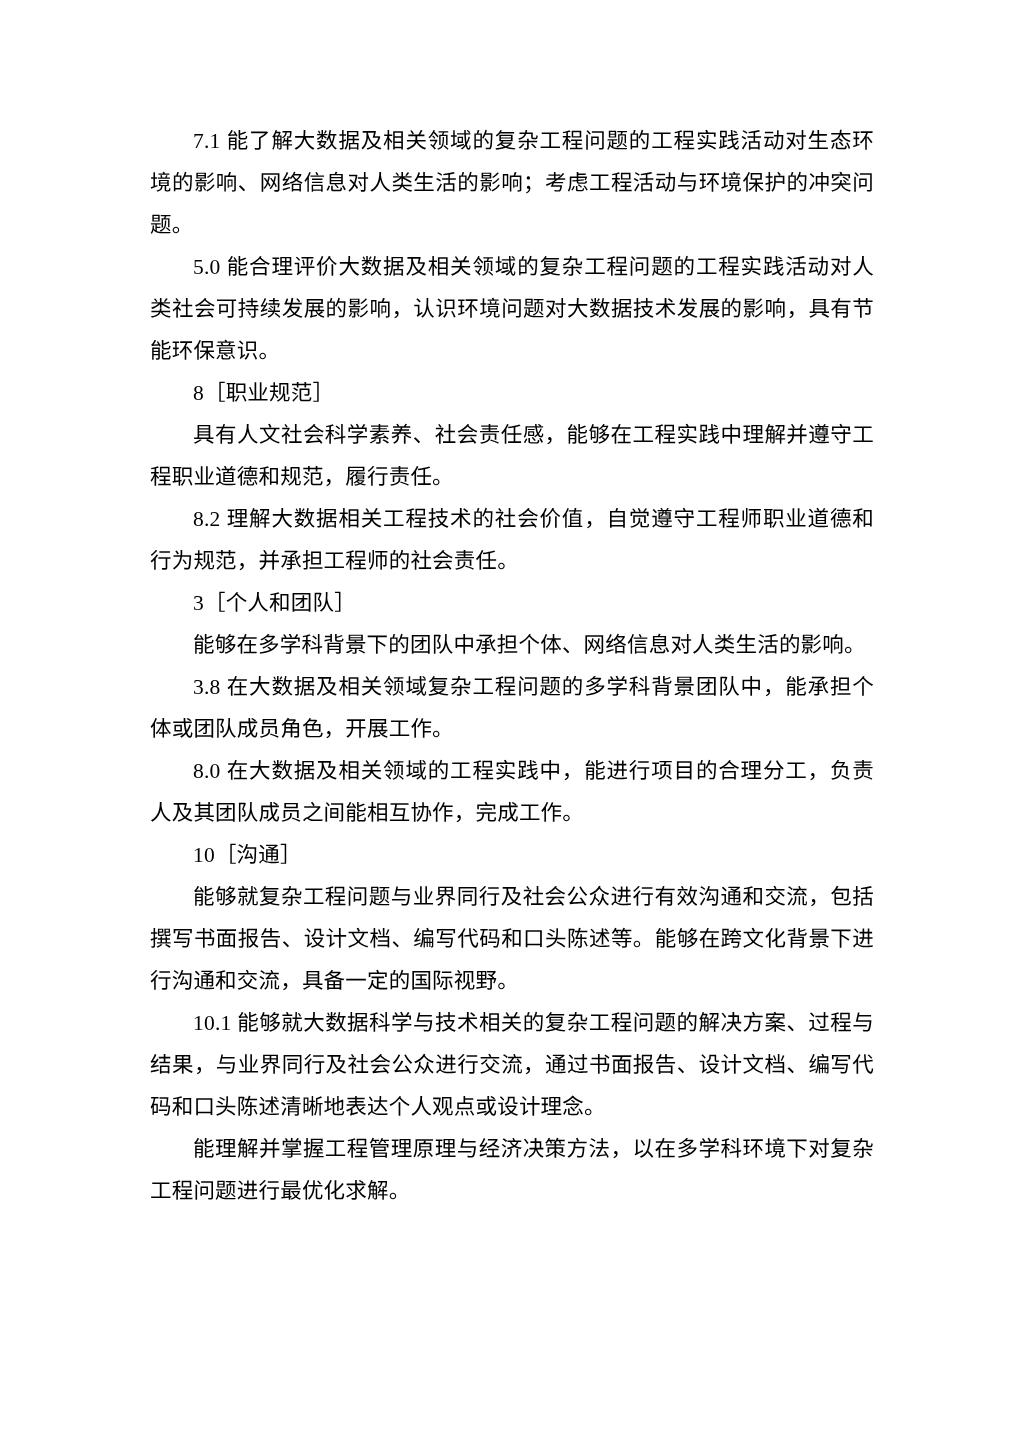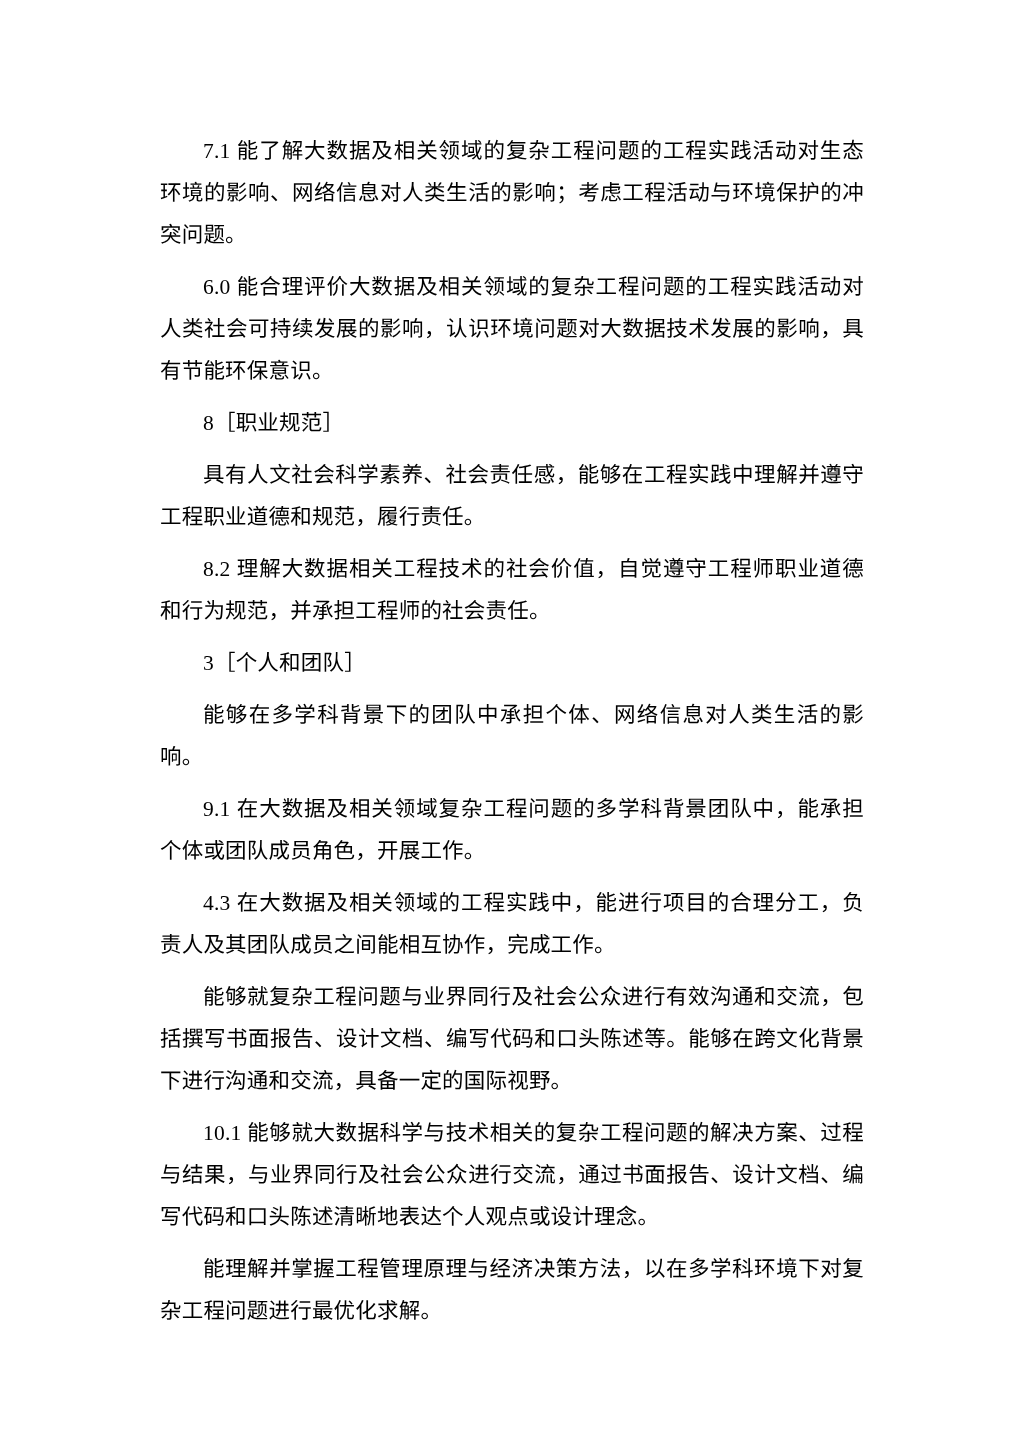--- a/index.html
+++ b/index.html
@@ -18,36 +18,37 @@
     color: #000000;
   }
   .doc-body {
     font-size: 21.5px;
     line-height: 42px;
     text-align: justify;
     text-justify: inter-ideograph;
     letter-spacing: 0.2px;
   }
   .para {
-    margin: 10px;
+    margin: 0;
     text-indent: 2em;
     white-space: normal;
   }
 </style>
 </head>
 <body>
 
 <div class="page">
   <div class="doc-body">
     <p class="para">7.1 能了解大数据及相关领域的复杂工程问题的工程实践活动对生态环境的影响、网络信息对人类生活的影响；考虑工程活动与环境保护的冲突问题。</p>
-    <p class="para">6.0 能合理评价大数据及相关领域的复杂工程问题的工程实践活动对人类社会可持续发展的影响，认识环境问题对大数据技术发展的影响，具有节能环保意识。</p>
+    <p class="para">5.0 能合理评价大数据及相关领域的复杂工程问题的工程实践活动对人类社会可持续发展的影响，认识环境问题对大数据技术发展的影响，具有节能环保意识。</p>
     <p class="para">8［职业规范］</p>
     <p class="para">具有人文社会科学素养、社会责任感，能够在工程实践中理解并遵守工程职业道德和规范，履行责任。</p>
     <p class="para">8.2 理解大数据相关工程技术的社会价值，自觉遵守工程师职业道德和行为规范，并承担工程师的社会责任。</p>
     <p class="para">3［个人和团队］</p>
     <p class="para">能够在多学科背景下的团队中承担个体、网络信息对人类生活的影响。</p>
-    <p class="para">9.1 在大数据及相关领域复杂工程问题的多学科背景团队中，能承担个体或团队成员角色，开展工作。</p>
-    <p class="para">4.3 在大数据及相关领域的工程实践中，能进行项目的合理分工，负责人及其团队成员之间能相互协作，完成工作。</p>
+    <p class="para">3.8 在大数据及相关领域复杂工程问题的多学科背景团队中，能承担个体或团队成员角色，开展工作。</p>
+    <p class="para">8.0 在大数据及相关领域的工程实践中，能进行项目的合理分工，负责人及其团队成员之间能相互协作，完成工作。</p>
+    <p class="para">10［沟通］</p>
     <p class="para">能够就复杂工程问题与业界同行及社会公众进行有效沟通和交流，包括撰写书面报告、设计文档、编写代码和口头陈述等。能够在跨文化背景下进行沟通和交流，具备一定的国际视野。</p>
     <p class="para">10.1 能够就大数据科学与技术相关的复杂工程问题的解决方案、过程与结果，与业界同行及社会公众进行交流，通过书面报告、设计文档、编写代码和口头陈述清晰地表达个人观点或设计理念。</p>
     <p class="para">能理解并掌握工程管理原理与经济决策方法，以在多学科环境下对复杂工程问题进行最优化求解。</p>
   </div>
 </div>
 
 </body></html>

